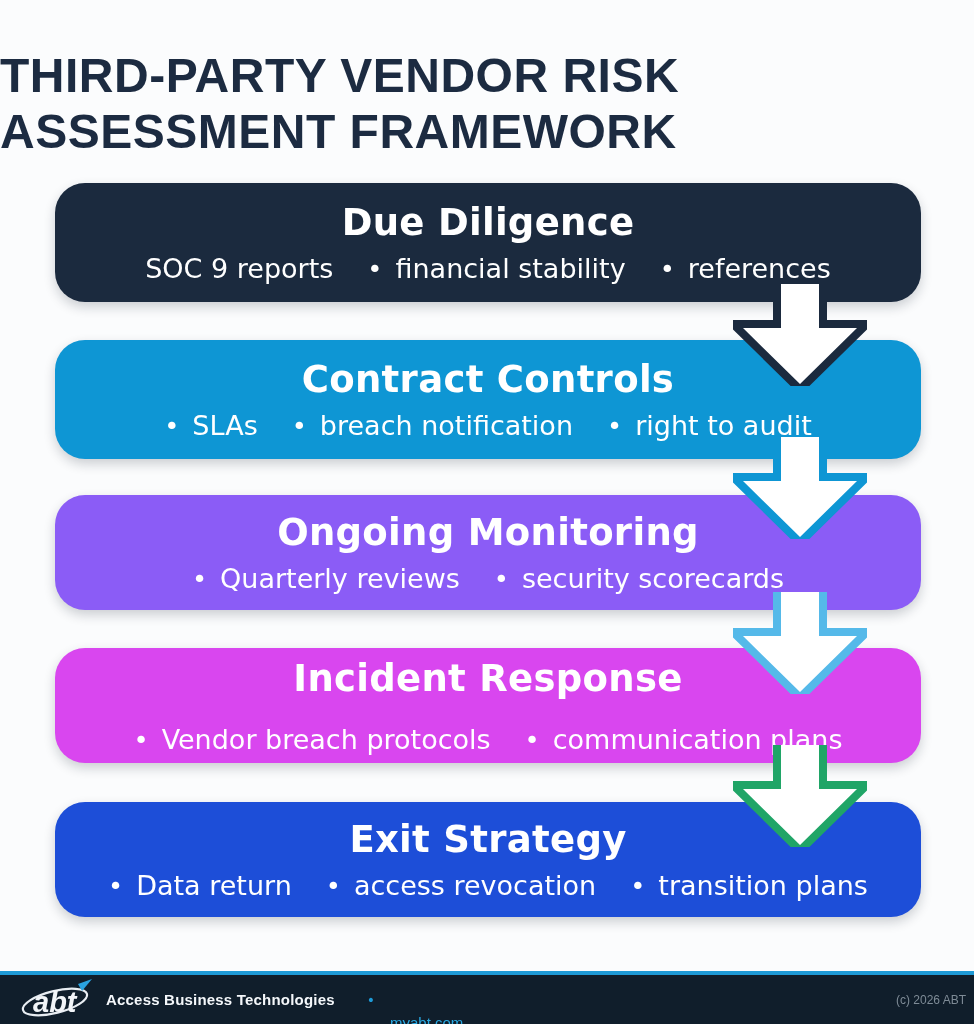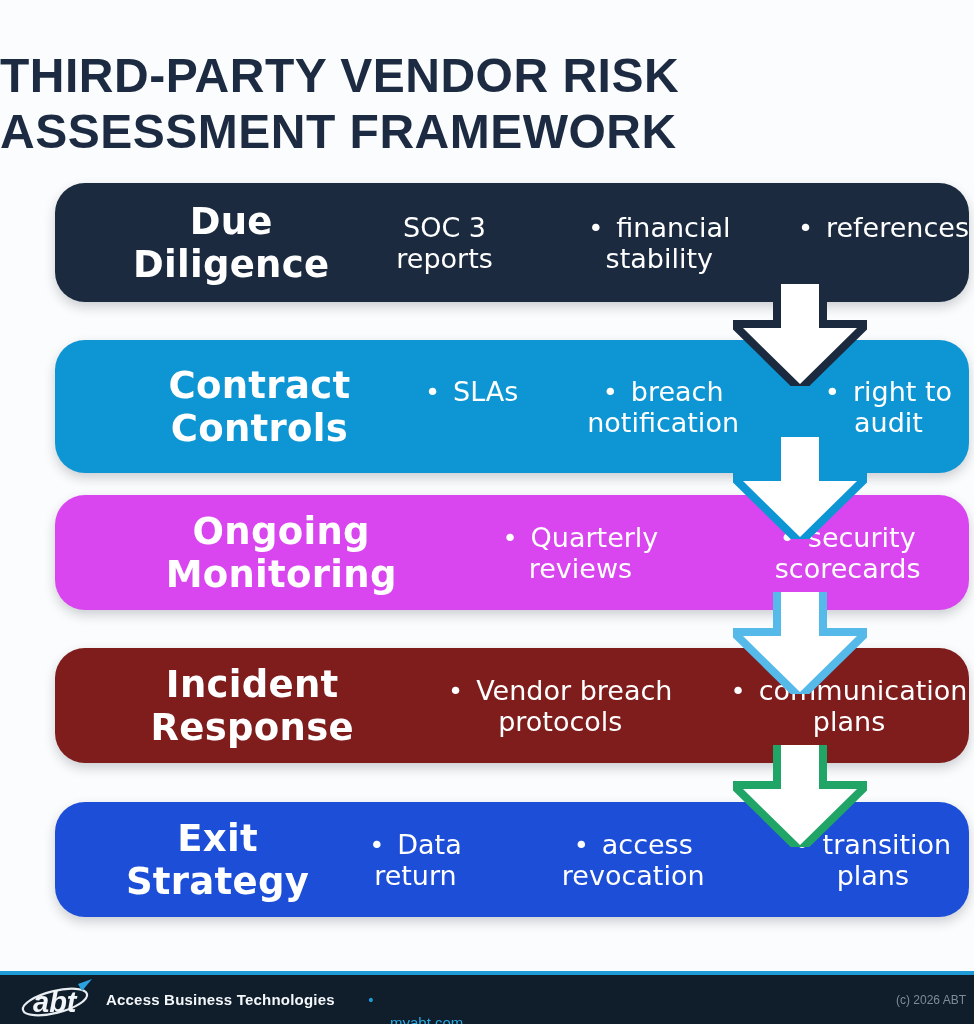--- a/index.html
+++ b/index.html
@@ -25,27 +25,26 @@
   }
 
   
   .stage {
     position: absolute;
     left: 55px;
     width: 866px;
     border-radius: 30px;
     color: #ffffff;
     display: flex;
-    flex-direction: row;
+    flex-direction: column;
     justify-content: center;
     align-items: center;
     gap: 9px;
     text-align: center;
     box-shadow: 0 5px 12px rgba(15,25,40,0.20);
-    padding-left: 48px;
   }
   .stage h2 {
     margin: 0;
     font-size: 37px;
     font-weight: 700;
     letter-spacing: 0.3px;
   }
   .items {
     display: flex;
     justify-content: center;
@@ -56,21 +55,21 @@
   }
   .item::before {
     content: "\2022";
     margin-right: 13px;
     font-size: 0.95em;
   }
   .item:first-child::before { content: none; margin-right: 0; }
   .items.lead .item:first-child::before { content: "\2022"; margin-right: 13px; }
 
   .stage1 { top: 183px; height: 119px; }
-  .stage2 { top: 340px; height: 133px; }
+  .stage2 { top: 340px; height: 119px; }
   .stage3 { top: 495px; height: 115px; }
   .stage4 { top: 648px; height: 115px; }
   .stage5 { top: 802px; height: 115px; }
 
   
   .arrow {
     position: absolute;
     left: 733px;
     width: 134px;
     height: 102px;
@@ -133,21 +132,21 @@
 <div class="page">
 
   <div class="title">
     <div>THIRD-PARTY VENDOR RISK</div>
     <div>ASSESSMENT FRAMEWORK</div>
   </div>
 
   <section class="stage stage1" style="background: rgb(27, 42, 62);">
     <h2>Due Diligence</h2>
     <div class="items">
-      <span class="item">SOC 3 reports</span>
+      <span class="item">SOC 9 reports</span>
       <span class="item">financial stability</span>
       <span class="item">references</span>
     </div>
   </section>
 
   <svg class="arrow arrow1" viewBox="0 0 134 102">
     <polygon points="48,-12 48,44 10,44 67,100 124,44 86,44 86,-12" fill="none" stroke-width="16" stroke-linejoin="miter" stroke="#1b2a3e"></polygon>
     <polygon points="48,-12 48,44 10,44 67,100 124,44 86,44 86,-12" fill="#ffffff"></polygon>
   </svg>
 
@@ -158,34 +157,34 @@
       <span class="item">breach notification</span>
       <span class="item">right to audit</span>
     </div>
   </section>
 
   <svg class="arrow arrow2" viewBox="0 0 134 102">
     <polygon points="48,-12 48,44 10,44 67,100 124,44 86,44 86,-12" fill="none" stroke-width="16" stroke-linejoin="miter" stroke="#0e96d4"></polygon>
     <polygon points="48,-12 48,44 10,44 67,100 124,44 86,44 86,-12" fill="#ffffff"></polygon>
   </svg>
 
-  <section class="stage stage3" style="background: #d946ef;">
+  <section class="stage stage3" style="background: #8b5cf6;">
     <h2>Ongoing Monitoring</h2>
     <div class="items lead">
       <span class="item">Quarterly reviews</span>
       <span class="item">security scorecards</span>
     </div>
   </section>
 
   <svg class="arrow arrow3" viewBox="0 0 134 102">
     <polygon points="48,-12 48,44 10,44 67,100 124,44 86,44 86,-12" fill="none" stroke-width="16" stroke-linejoin="miter" stroke="#55b9e9"></polygon>
     <polygon points="48,-12 48,44 10,44 67,100 124,44 86,44 86,-12" fill="#ffffff"></polygon>
   </svg>
 
-  <section class="stage stage4" style="background: #7f1d1d; gap: 24px;">
+  <section class="stage stage4" style="background: #d946ef; gap: 24px;">
     <h2>Incident Response</h2>
     <div class="items lead">
       <span class="item">Vendor breach protocols</span>
       <span class="item">communication plans</span>
     </div>
   </section>
 
   <svg class="arrow arrow4" viewBox="0 0 134 102">
     <polygon points="48,-12 48,44 10,44 67,100 124,44 86,44 86,-12" fill="none" stroke-width="16" stroke-linejoin="miter" stroke="#20a567"></polygon>
     <polygon points="48,-12 48,44 10,44 67,100 124,44 86,44 86,-12" fill="#ffffff"></polygon>

